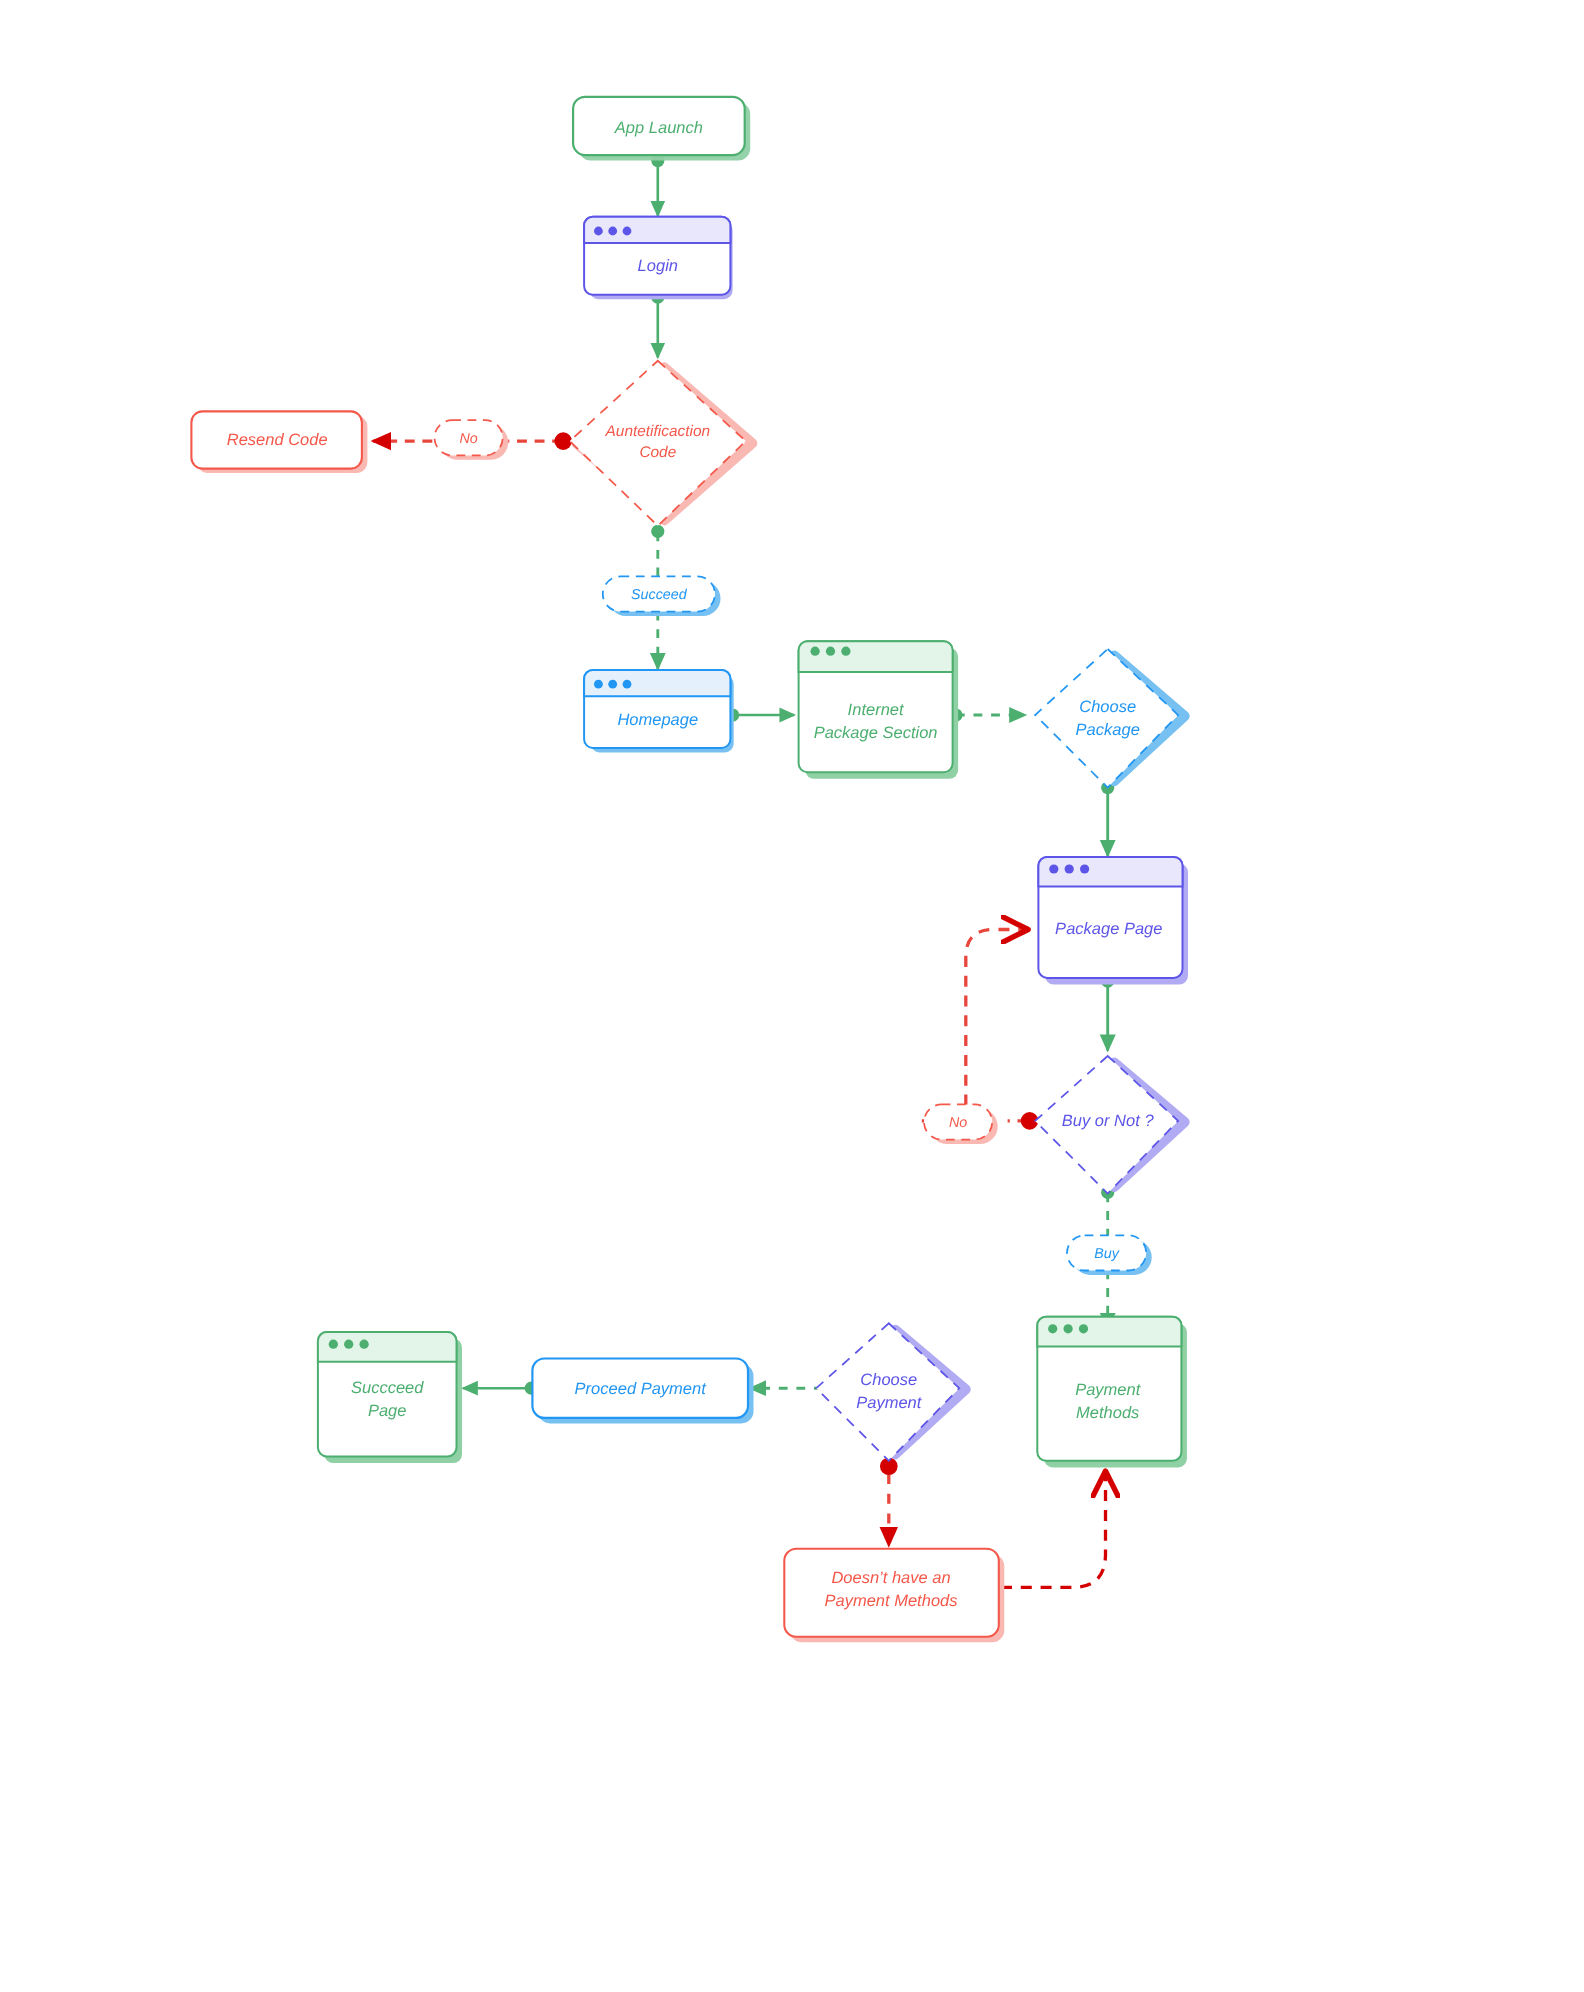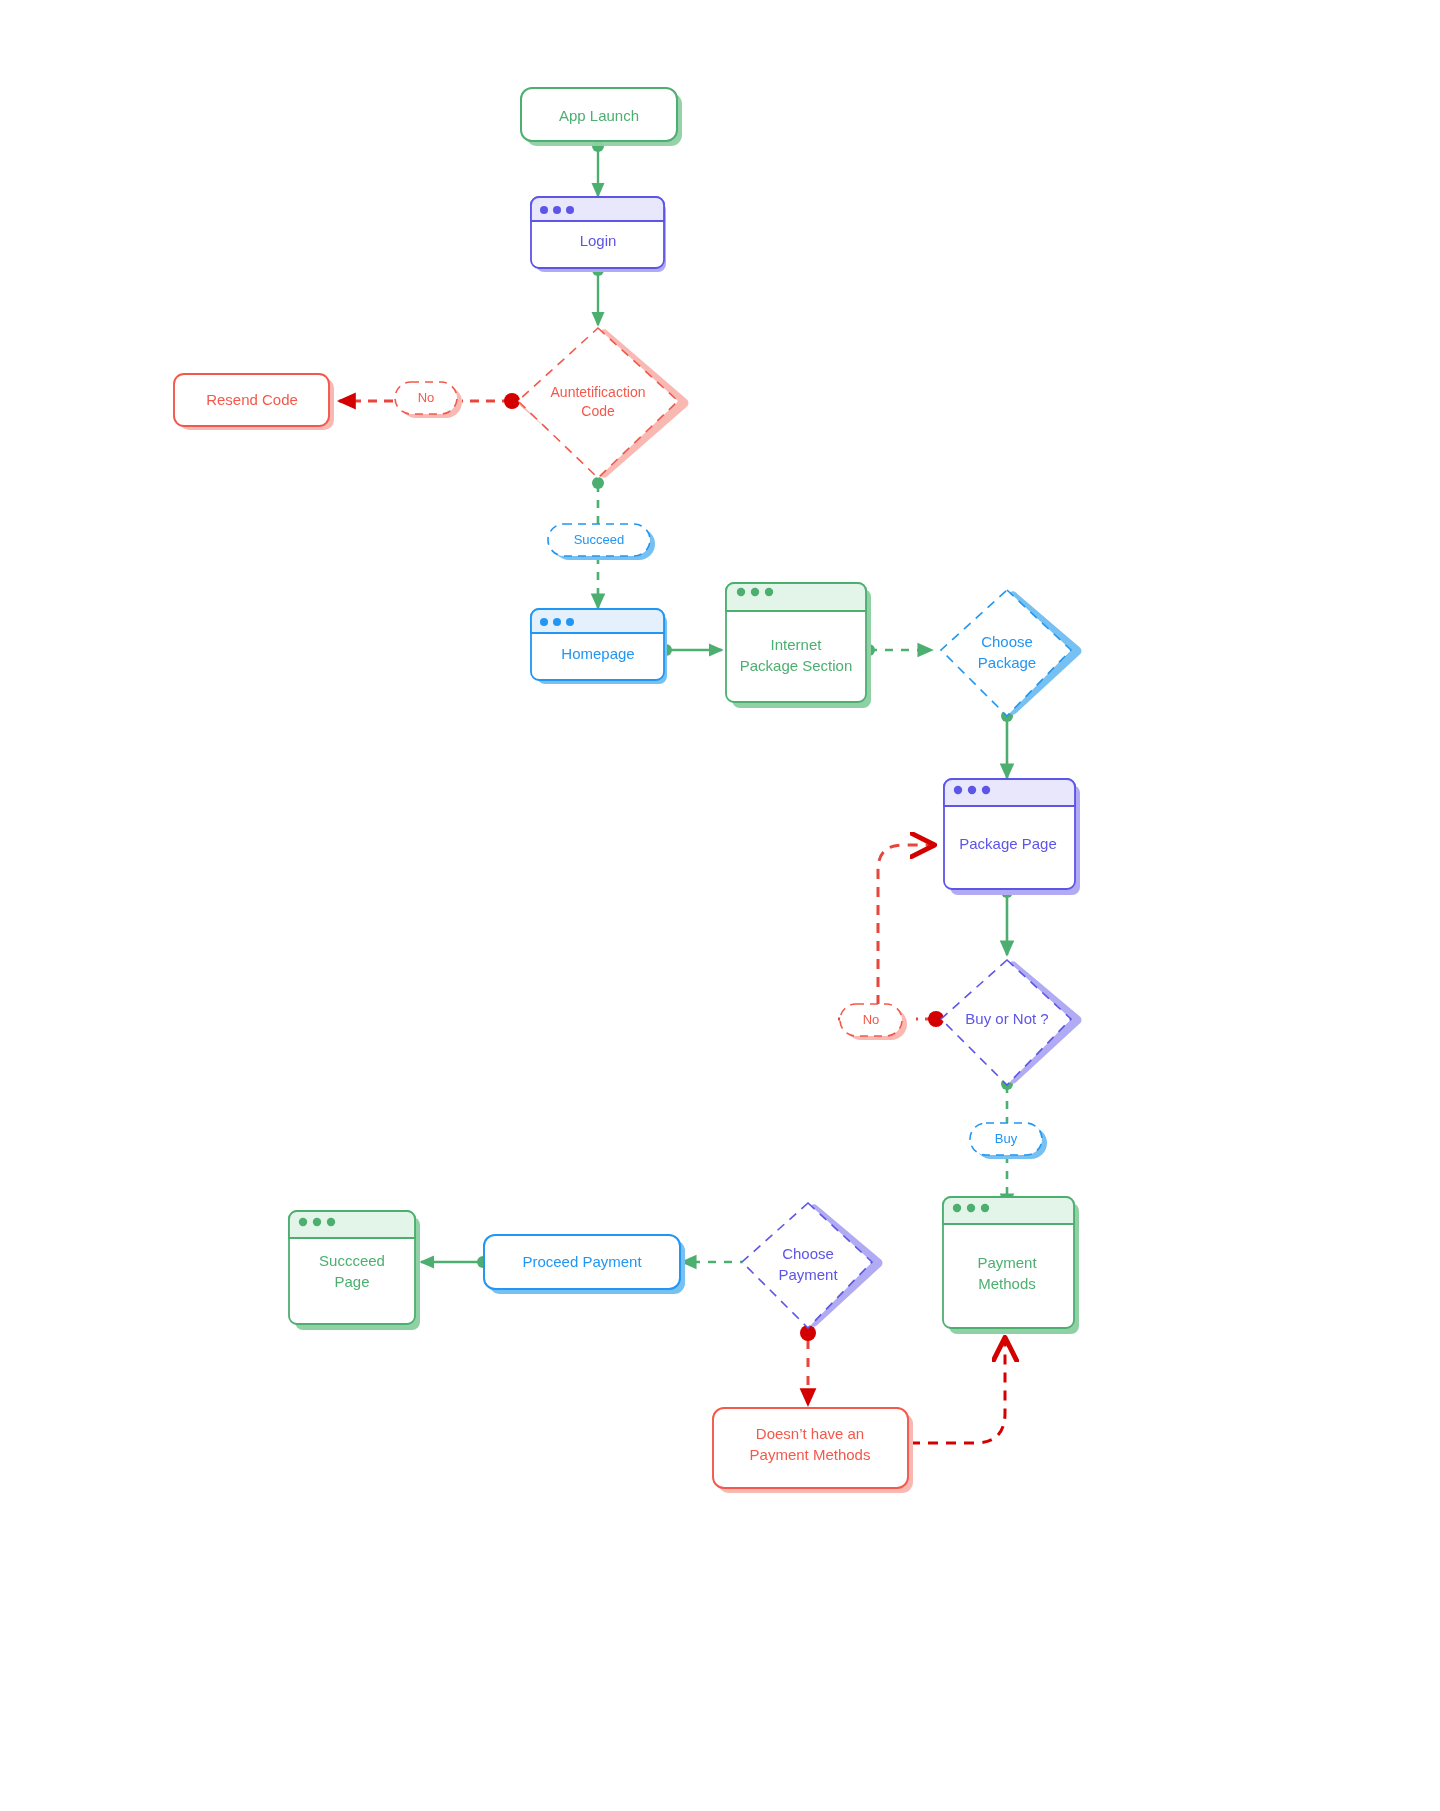--- a/index.html
+++ b/index.html
@@ -11,20 +11,21 @@
     width: 1440px;
     height: 1811px;
     font-family: "Liberation Sans", sans-serif;
     overflow: hidden;
   }
   #canvas {
     position: relative;
     width: 1440px;
     height: 1282px;
     background: #ffffff;
+    font-style: italic;
   }
   svg#flow {
     position: absolute;
     top: 0;
     left: 0;
     width: 1440px;
     height: 1811px;
     display: block;
   }
   .node-label {

